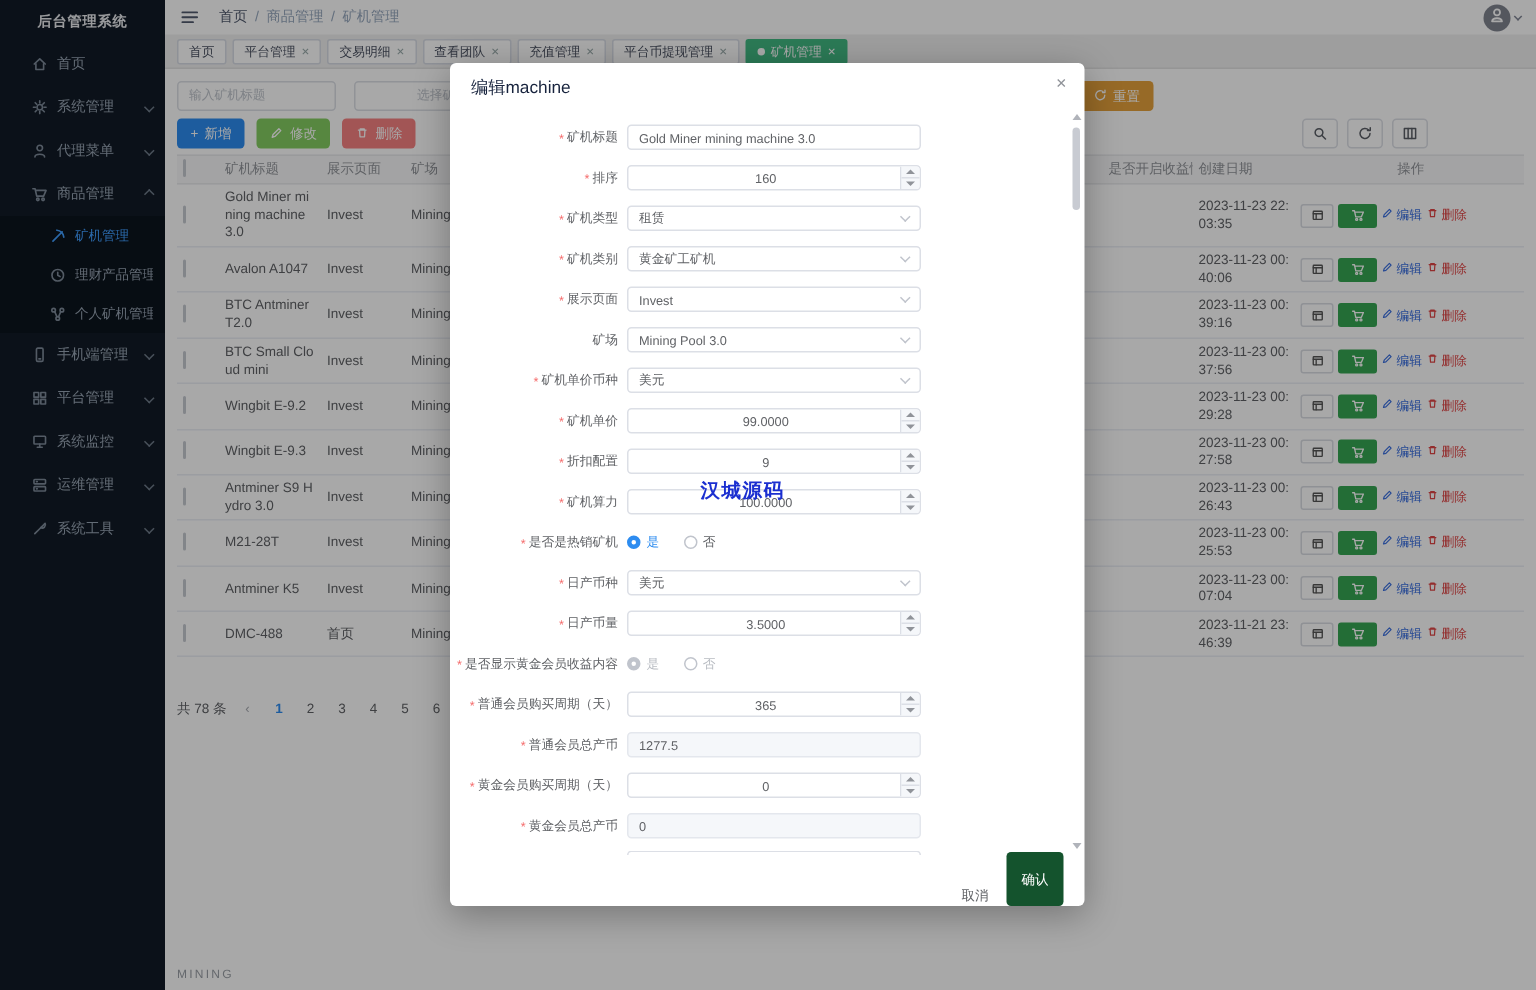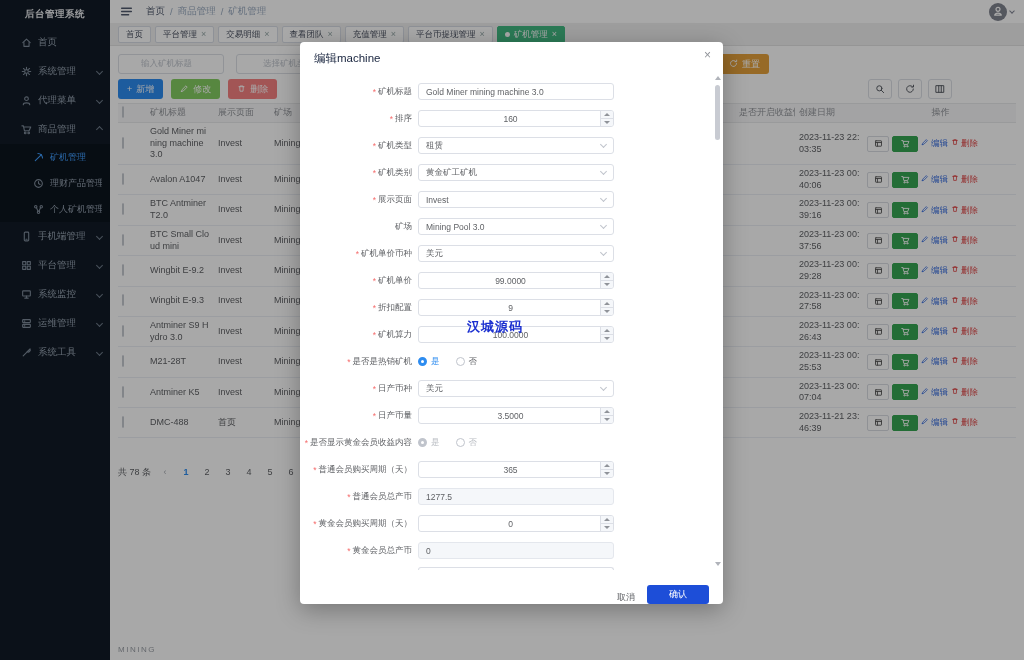--- a/index.html
+++ b/index.html
@@ -28,21 +28,21 @@
   .caret{width:4px;height:4px;border-right:1px solid #808695;border-bottom:1px solid #808695;transform:rotate(45deg);margin-top:-2px}
 
   .tabsbar{height:22px;background:#f0f0f0;border-bottom:1px solid #e2e2e2;display:flex;align-items:center;gap:4px;padding:0 8px}
   .tab{height:17px;display:inline-flex;align-items:center;gap:4px;background:#fff;border:1px solid #d8dce5;color:#495060;font-size:8.5px;padding:0 7px;border-radius:2px;cursor:pointer;white-space:nowrap}
   .tab .x{font-size:9px;color:#9aa;line-height:1}
   .tab.active{background:#42b983;border-color:#42b983;color:#fff}
   .tab.active .x{color:#fff}
   .tab .dot{width:5px;height:5px;border-radius:50%;background:#fff;flex:none}
 
   .toolbar1{position:absolute;left:8px;top:54px;display:flex;gap:12px;z-index:2}
-  .tinput{width:106px;height:20px;border:1px solid #dcdfe6;border-radius:3px;background:#fff;display:flex;align-items:center;padding:0 22px;font-size:8.5px;color:#bfc4cc}
+  .tinput{width:106px;height:20px;border:1px solid #dcdfe6;border-radius:3px;background:#fff;display:flex;align-items:center;padding:0 7px;font-size:8.5px;color:#bfc4cc}
   .tselect{justify-content:flex-end}
   .chev-d{width:5px;height:5px;border-right:1px solid #c0c4cc;border-bottom:1px solid #c0c4cc;transform:rotate(45deg);margin-top:-2px}
   .reset-btn{position:absolute;left:610px;top:54px;height:20px;padding:0 9px;background:#e6a23c;border:none;border-radius:3px;color:#fff;font-size:9px;display:inline-flex;align-items:center;gap:4px;cursor:pointer;z-index:2}
   .toolbar2{position:absolute;left:8px;top:79px;display:flex;gap:8px;z-index:2}
   .btn{height:20px;padding:0 9px;border:none;border-radius:3px;color:#fff;font-size:9px;display:inline-flex;align-items:center;gap:4px;cursor:pointer}
   .btn.add{background:#2d8cf0}
   .btn.edit{background:#67c23a;opacity:.8}
   .btn.del{background:#f56c6c;opacity:.85}
   .icon-group{position:absolute;left:758px;top:79px;display:flex;gap:6px;z-index:2}
   .igbtn{width:24px;height:20px;border:1px solid #dcdfe6;border-radius:3px;background:#fff;color:#5a5e66;display:flex;align-items:center;justify-content:center;cursor:pointer}
@@ -94,21 +94,21 @@
   .radio{display:flex;align-items:center;gap:4px;cursor:pointer}
   .rdot{width:9px;height:9px;border:1px solid #c0c4cc;border-radius:50%;background:#fff;flex:none}
   .radio.sel .rdot{border:3px solid #2d8cf0}
   .radio.sel .rlabel{color:#2d8cf0}
   .radio-group.rdis{color:#b8bcc2}
   .radio-group.rdis .radio.sel .rdot{border:3px solid #c0c4cc}
   .radio-group.rdis .radio.sel .rlabel{color:#b8bcc2}
   .sliver{margin-left:118px;margin-top:3px;width:196px;height:6px;border:1px solid #dcdfe6;border-bottom:none;border-radius:3px 3px 0 0}
   .m-foot{position:absolute;left:0;right:0;bottom:0;height:34px;display:flex;align-items:flex-end;justify-content:flex-end;gap:12px;padding:0 14px}
   .cancel{font-size:9px;color:#606266;background:none;border:none;cursor:pointer}
-  .confirm{height:19px;padding:0 22px;background:#1d4ed8;color:#fff;border:none;border-radius:3px;font-size:9px;cursor:pointer}
+  .confirm{height:36px;padding:0 10px;background:#14532d;color:#fff;border:none;border-radius:3px;font-size:9px;cursor:pointer}
   .m-scroll{position:absolute;right:2px;top:34px;bottom:38px;width:7px}
   .m-scroll .sb-thumb{position:absolute;left:1px;top:9px;width:5px;height:55px;background:#c8cbd2;border-radius:3px;cursor:pointer}
   .sb-up{position:absolute;top:0;left:0;right:0;display:flex;justify-content:center}
   .sb-dn{position:absolute;bottom:0;left:0;right:0;display:flex;justify-content:center}
   .sb-up .t{width:0;height:0;border-left:3px solid transparent;border-right:3px solid transparent;border-bottom:4px solid #b0b3ba}
   .sb-dn .t{width:0;height:0;border-left:3px solid transparent;border-right:3px solid transparent;border-top:4px solid #b0b3ba}
 
   .watermark{position:absolute;left:467px;top:318px;z-index:20;font-size:13px;font-weight:bold;color:#1b2fd0;letter-spacing:1px;pointer-events:none}
 </style>
 </head>

